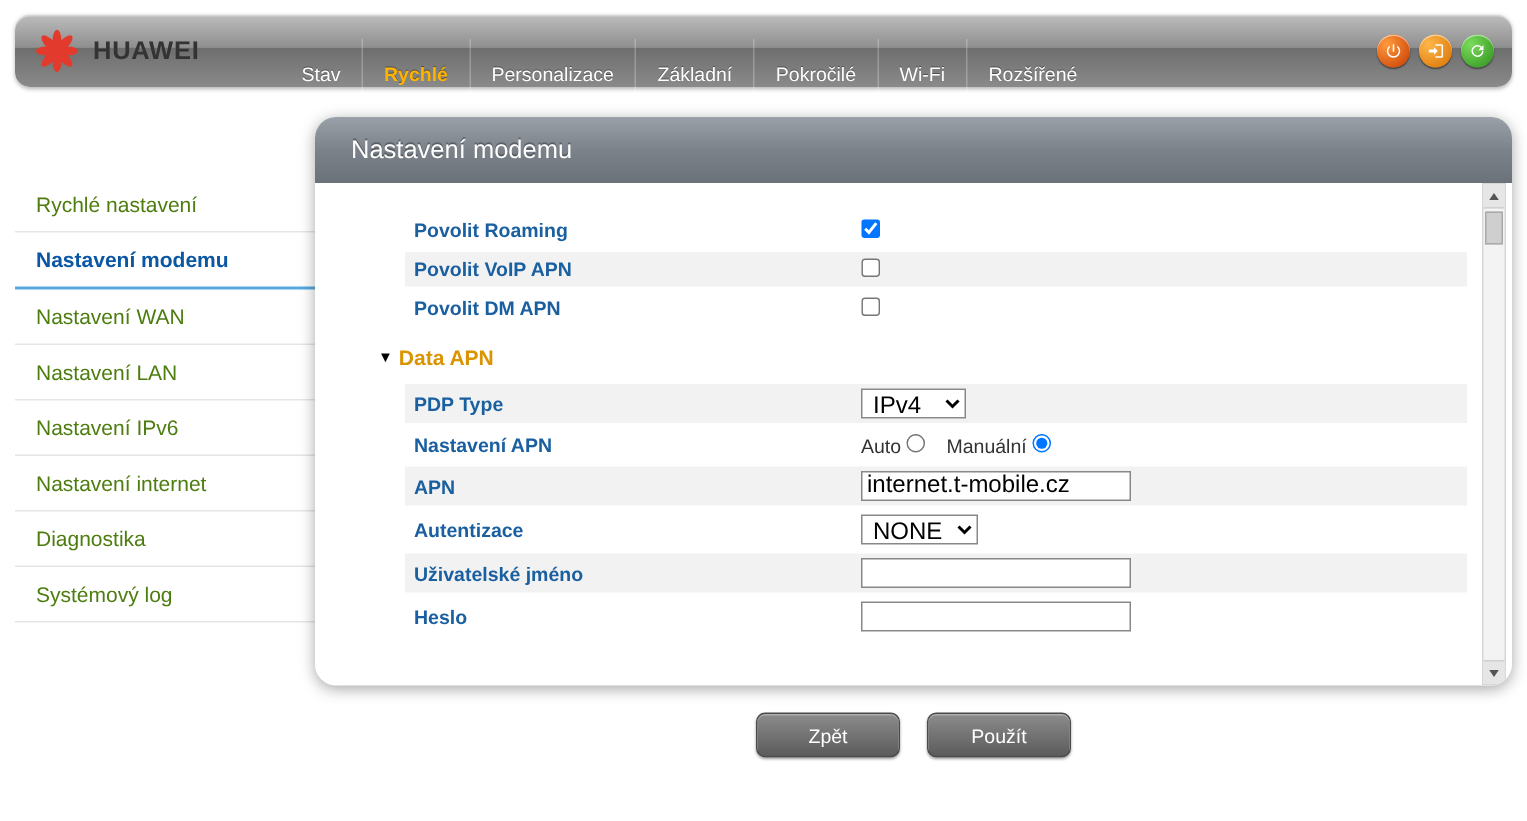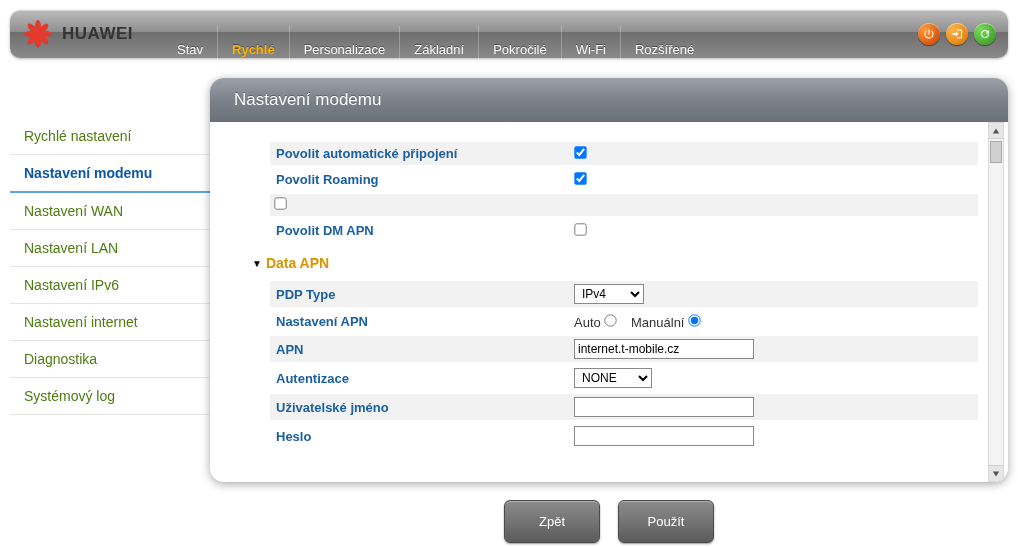--- a/index.html
+++ b/index.html
@@ -13,20 +13,21 @@
   
   .topbar {
     height: 48px;
     margin: 10px 10px 0 10px;
     border-radius: 10px;
     background: linear-gradient(to bottom, #bcbcbc 0%, #8f8f8f 45%, #6e6e6e 46%, #8a8a8a 100%);
     display: flex;
     align-items: center;
     padding: 0 12px 0 8px;
     box-shadow: inset 0 1px 0 rgba(255,255,255,.4), 0 1px 3px rgba(0,0,0,.3);
+    gap: 24px;
   }
   .logo {
     display:flex; align-items:center; gap:6px;
     color:#333; font-weight:bold; font-size:17px; letter-spacing:.5px;
     padding:2px 10px 2px 2px;
   }
   .logo-petal { width:36px; height:30px; }
   .nav {
     display:flex; align-items:center; margin-left:20px; flex:1;
   }
@@ -116,35 +117,35 @@
     flex:1; padding:3px 4px;
   }
   .form-row.shaded { background:#f2f2f2; }
   .section-title {
     color:#d99400; font-weight:bold; font-size:14px;
     padding:10px 0 10px 0; display:flex; align-items:center; gap:4px;
     margin-left:-18px;
   }
   .section-title .tri {color:#000;font-size:10px;}
   input[type=text], input[type=password], select {
-    font-size:12px; height:20px; border:1px solid #888;
+    font-size:16px; height:20px; border:1px solid #888;
     padding:1px 3px; background:#fff;
   }
   input[type=text], input[type=password]{ width:180px; }
   select.pdp{ width:70px; }
   select.auth{ width:78px; }
   input[type=checkbox], input[type=radio]{ transform:scale(.95); }
   .radio-group label{ margin-right:10px; font-size:13px; color:#333;}
   .disabled-input{ background:#eee; }
 
   .btn-row {
     display:flex; justify-content:center; gap:18px; margin:18px 0 8px 0;
   }
   .btn {
-    min-width:96px; height:43px; border-radius:6px;
+    min-width:96px; height:30px; border-radius:6px;
     background:linear-gradient(to bottom,#8c8c8c,#5b5b5b);
     color:#fff; border:1px solid #4a4a4a;
     font-size:13px; cursor:pointer;
     box-shadow: inset 0 1px 0 rgba(255,255,255,.3), 0 1px 2px rgba(0,0,0,.4);
   }
 </style>
 </head>
 <body>
 
 <div class="topbar">
@@ -202,29 +203,26 @@
     <div class="sb-item">Nastavení internet</div>
     <div class="sb-item">Diagnostika</div>
     <div class="sb-item">Systémový log</div>
   </div>
 
   <div class="content">
     <div class="panel">
       <div class="panel-header">Nastavení modemu</div>
       <div class="panel-body scroll-wrap">
 
-        <div class="form-row shaded">
-          <div class="lbl">Povolit automatické připojení</div>
-          <div class="ctrl"><input type="checkbox" id="cb1" checked="" style=""></div>
-        </div>
         <div class="form-row">
           <div class="lbl">Povolit Roaming</div>
           <div class="ctrl"><input type="checkbox" id="cb2" checked="" style=""></div>
         </div>
         <div class="form-row shaded">
+          <div class="lbl">Povolit VoIP APN</div>
           <div class="ctrl"><input type="checkbox" id="cb3" style=""></div>
         </div>
         <div class="form-row">
           <div class="lbl">Povolit DM APN</div>
           <div class="ctrl"><input type="checkbox" id="cb4" style=""></div>
         </div>
 
         <div class="section-title">
           <span class="tri">▼</span>
           <span>Data APN</span>

